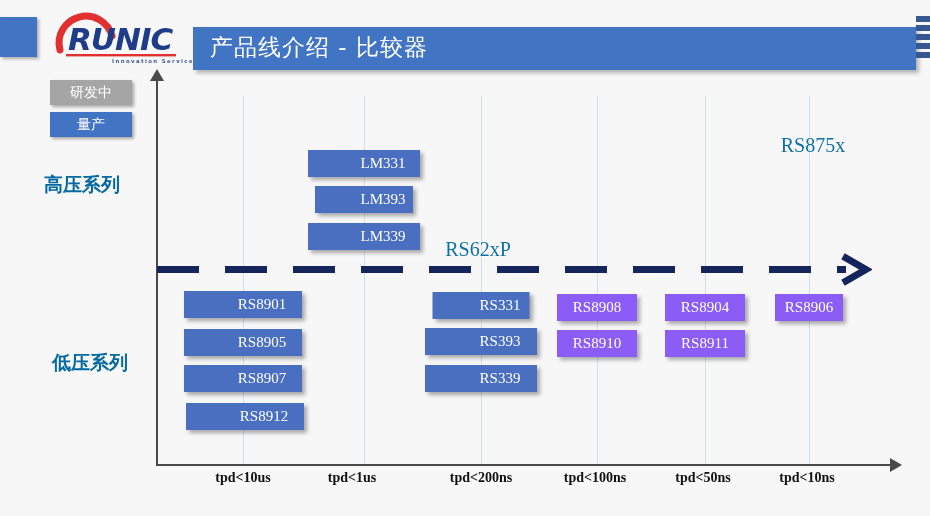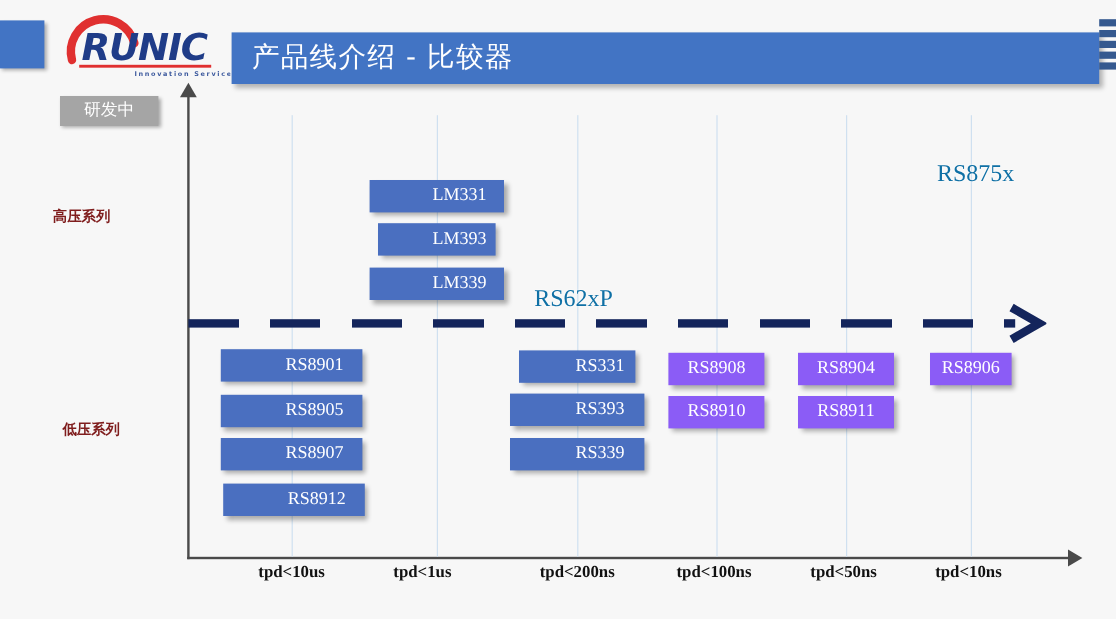--- a/index.html
+++ b/index.html
@@ -133,23 +133,23 @@
     position: absolute;
     top: 96px;
     width: 1px;
     height: 368px;
     background: #cfe0f0;
   }
 
   
   .ylab {
     position: absolute;
-    font-size: 12px;
+    font-size: 19px;
     font-weight: bold;
-    color: #7f1d1d;
+    color: #0369a1;
     white-space: nowrap;
     font-family: Liberation Mono, monospace;
   }
   .ylab-hi { left: 44px; top: 172px; }
   .ylab-lo { left: 52px; top: 350px; }
 
   .xlab {
     position: absolute;
     top: 470px;
     font-size: 14px;
@@ -232,20 +232,21 @@
   <div class="hdr-stripes">
     <i></i>
       <i></i>
       <i></i>
       <i></i>
       <i></i>
   </div>
 
   <div class="legend">
     <div class="lg-box lg-dev">研发中</div>
+    <div class="lg-box lg-mass">量产</div>
   </div>
 
   <div class="axis-y"></div>
   <div class="axis-y-head"></div>
   <div class="axis-x"></div>
   <div class="axis-x-head"></div>
 
   <div id="gridlines">
       <div class="gridline" style="left: 243px;"></div>
       <div class="gridline" style="left: 364px;"></div>

